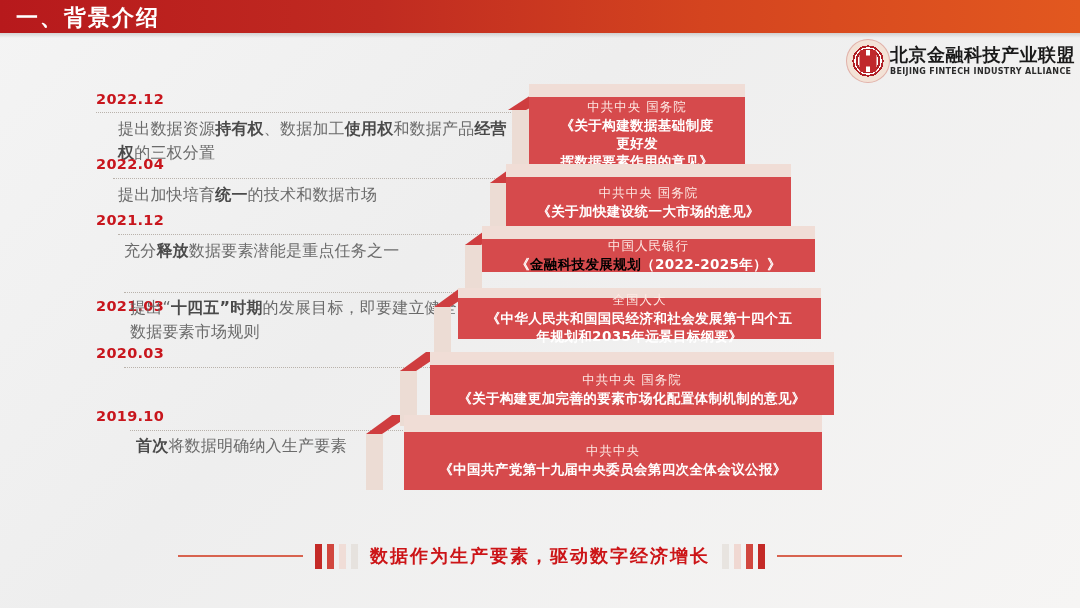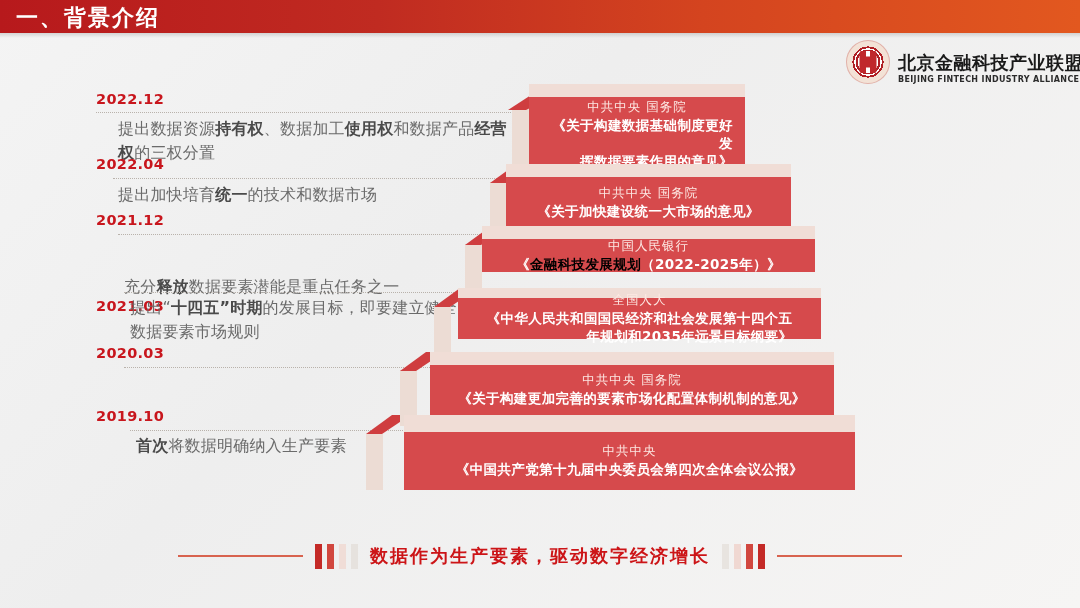--- a/index.html
+++ b/index.html
@@ -28,21 +28,21 @@
     white-space:nowrap;
   }
   #header-shadow{
     position:absolute;left:0;top:33px;width:1080px;height:5px;
     background:linear-gradient(180deg,rgba(0,0,0,0.13),rgba(0,0,0,0));
   }
 
   
   #logo{
     position:absolute;left:846px;top:38px;width:222px;height:46px;
-    display:flex;align-items:flex-end;gap:8px;
+    display:flex;align-items:center;gap:0;
   }
   .logo-seal{
     width:44px;height:44px;border-radius:50%;
     background:
       radial-gradient(circle at 50% 50%, #ffffff 0 33%, #b01f24 33% 40%, #ffffff 40% 44%, #b01f24 44% 50%, #f3e2d6 50% 100%);
     position:relative;flex:0 0 auto;
     box-shadow:0 0 0 1px rgba(176,31,36,.25) inset;
   }
   .logo-seal::before{
     content:"";position:absolute;left:50%;top:50%;
@@ -90,22 +90,22 @@
     display:flex;flex-direction:column;
     align-items:center;justify-content:center;
     box-sizing:border-box;
   }
   .blk-org{
     font-size:12.5px;color:#fde8e3;font-weight:normal;
     letter-spacing:1px;line-height:1.35;white-space:nowrap;
   }
   .blk-doc{
     font-size:13.5px;color:#ffffff;font-weight:bold;
-    letter-spacing:.4px;line-height:1.35;text-align:right;
-    padding:0 12px;
+    letter-spacing:.4px;line-height:1.35;text-align:center;
+    padding:0 26px;
   }
   .blk-doc .hl{color:#ffd24d;}
 
   
   #banner{
     position:absolute;left:0;top:528px;width:1080px;height:56px;
     display:flex;align-items:center;justify-content:center;gap:12px;
   }
   .ban-line{height:1.5px;width:125px;background:#d8634f;flex:0 0 auto;}
   .ban-ticks{display:flex;align-items:center;gap:5px;flex:0 0 auto;}
@@ -135,21 +135,21 @@
   <div class="tl-year" style="left:96px;top:91px;">2022.12</div>
   <div class="tl-rule" style="left:96px;top:112px;width:427px;"></div>
   <div class="tl-desc" style="left:118px;top:117px;width:400px;">提出数据资源<b>持有权</b>、数据加工<b>使用权</b>和数据产品<b>经营权</b>的三权分置</div>
 
   <div class="tl-year" style="left:96px;top:156px;">2022.04</div>
   <div class="tl-rule" style="left:113px;top:178px;width:400px;"></div>
   <div class="tl-desc" style="left:118px;top:183px;width:400px;">提出加快培育<b>统一</b>的技术和数据市场</div>
 
   <div class="tl-year" style="left:96px;top:212px;">2021.12</div>
   <div class="tl-rule" style="left:118px;top:234px;width:376px;"></div>
-  <div class="tl-desc" style="left:124px;top:239px;width:400px;margin-top:36px;">充分<b>释放</b>数据要素潜能是重点任务之一</div>
+  <div class="tl-desc" style="left:124px;top:239px;width:400px;">充分<b>释放</b>数据要素潜能是重点任务之一</div>
 
   <div class="tl-year" style="left:96px;top:271px;margin-top:27px;">2021.03</div>
   <div class="tl-rule" style="left:124px;top:292px;width:350px;"></div>
   <div class="tl-desc" style="left:130px;top:296px;width:330px;">提出“<b>十四五”时期</b>的发展目标，即要建立健全数据要素市场规则</div>
 
   <div class="tl-year" style="left:96px;top:345px;">2020.03</div>
   <div class="tl-rule" style="left:124px;top:367px;width:322px;"></div>
 
   <div class="tl-year" style="left:96px;top:408px;">2019.10</div>
   <div class="tl-rule" style="left:130px;top:430px;width:285px;"></div>
@@ -206,21 +206,21 @@
   </div>
 
   <div class="blk" style="left:430px;top:352px;width:404px;height:63px;">
     <div class="blk-top" style="background: rgb(240, 221, 214);"></div>
     <div class="blk-body" style="height: 50px; background: rgb(214, 74, 76);">
       <div class="blk-org">中共中央 国务院</div>
       <div class="blk-doc">《关于构建更加完善的要素市场化配置体制机制的意见》</div>
     </div>
   </div>
 
-  <div class="blk" style="left:404px;top:415px;width:451px;height:75px;">
+  <div class="blk" style="left:404px;top:415px;width:418px;height:75px;">
     <div class="blk-top" style="height: 17px; background: rgb(240, 221, 214);"></div>
     <div class="blk-body" style="top: 17px; height: 58px; background: rgb(214, 74, 76);">
       <div class="blk-org">中共中央</div>
       <div class="blk-doc">《中国共产党第十九届中央委员会第四次全体会议公报》</div>
     </div>
   </div>
 
   <div id="banner">
     <div class="ban-line" style="background: rgb(216, 99, 79);"></div>
     <div class="ban-ticks" id="ticks-left">

